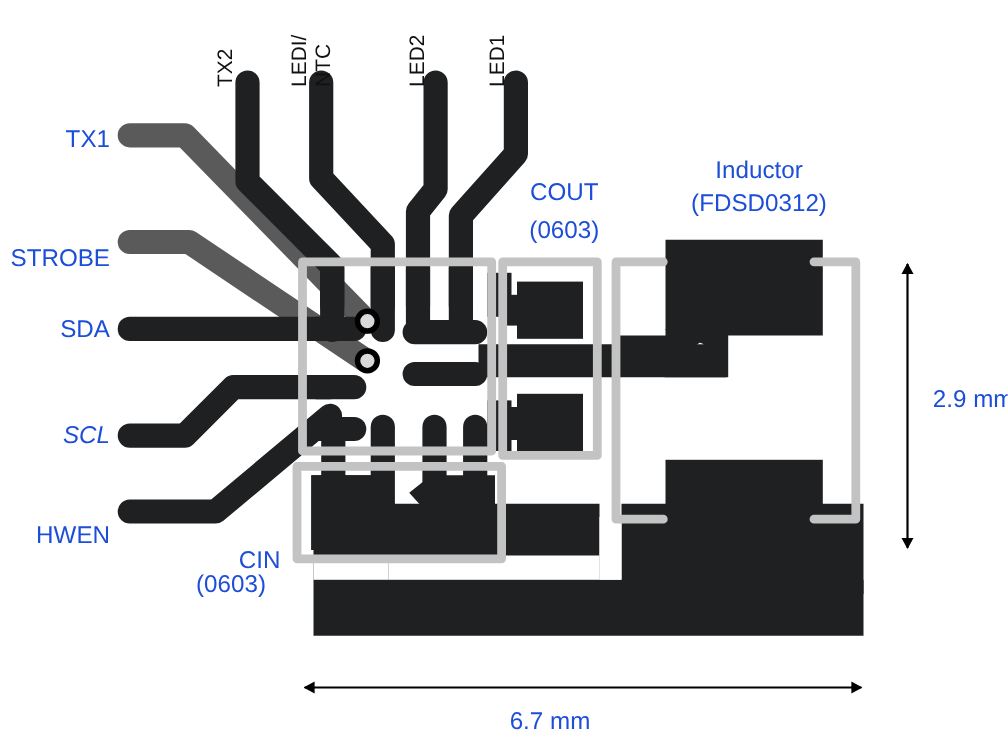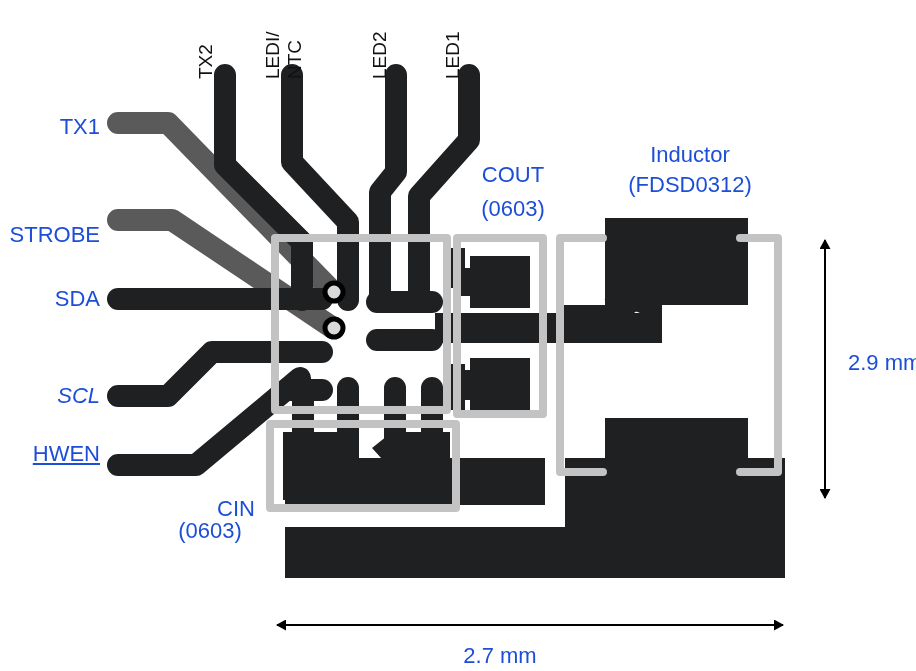--- a/index.html
+++ b/index.html
@@ -154,34 +154,34 @@
   <g>
     <line x1="825" y1="240" x2="825" y2="498" stroke="#000" stroke-width="2" marker-start="url(#arrHs)" marker-end="url(#arrH)"></line>
   </g>
 
 </svg>
 
 <div class="lbl right" style="left:0px;top:116px;width:100px;">TX1</div>
 <div class="lbl right" style="left:0px;top:224px;width:100px;">STROBE</div>
 <div class="lbl right" style="left:0px;top:272px;width:100px;margin-top:16px;">SDA</div>
 <div class="lbl right" style="left:0px;top:385px;width:100px;font-style:italic;">SCL</div>
-<div class="lbl right" style="left:0px;top:443px;width:100px;text-decoration:underline;">HWEN</div>
+<div class="lbl right" style="left:0px;top:476px;width:100px;">HWEN</div>
 
 <div class="vlbl" style="left:216px;top:58px;">TX2</div>
 
 <div class="vlbl" style="left:283px;top:58px;">LEDI/</div>
 <div class="vlbl" style="left:305px;top:58px;">NTC</div>
 
 <div class="vlbl" style="left:390px;top:58px;">LED2</div>
 
 <div class="vlbl" style="left:463px;top:58px;">LED1</div>
 
 <div class="lbl center" style="left:468px;top:164px;width:90px;">COUT</div>
 <div class="lbl center" style="left:468px;top:198px;width:90px;">(0603)</div>
 
 <div class="lbl center" style="left:165px;top:498px;width:90px;text-align:right;">CIN</div>
 <div class="lbl center" style="left:165px;top:520px;width:90px;">(0603)</div>
 
 <div class="lbl center" style="left:600px;top:144px;width:180px;">Inductor</div>
 <div class="lbl center" style="left:600px;top:174px;width:180px;">(FDSD0312)</div>
 
-<div class="lbl center" style="left:440px;top:645px;width:120px;">2.7 mm</div>
+<div class="lbl center" style="left:440px;top:645px;width:120px;">6.7 mm</div>
 <div class="lbl" style="left:848px;top:352px;">2.9 mm</div>
 
 </body></html>

